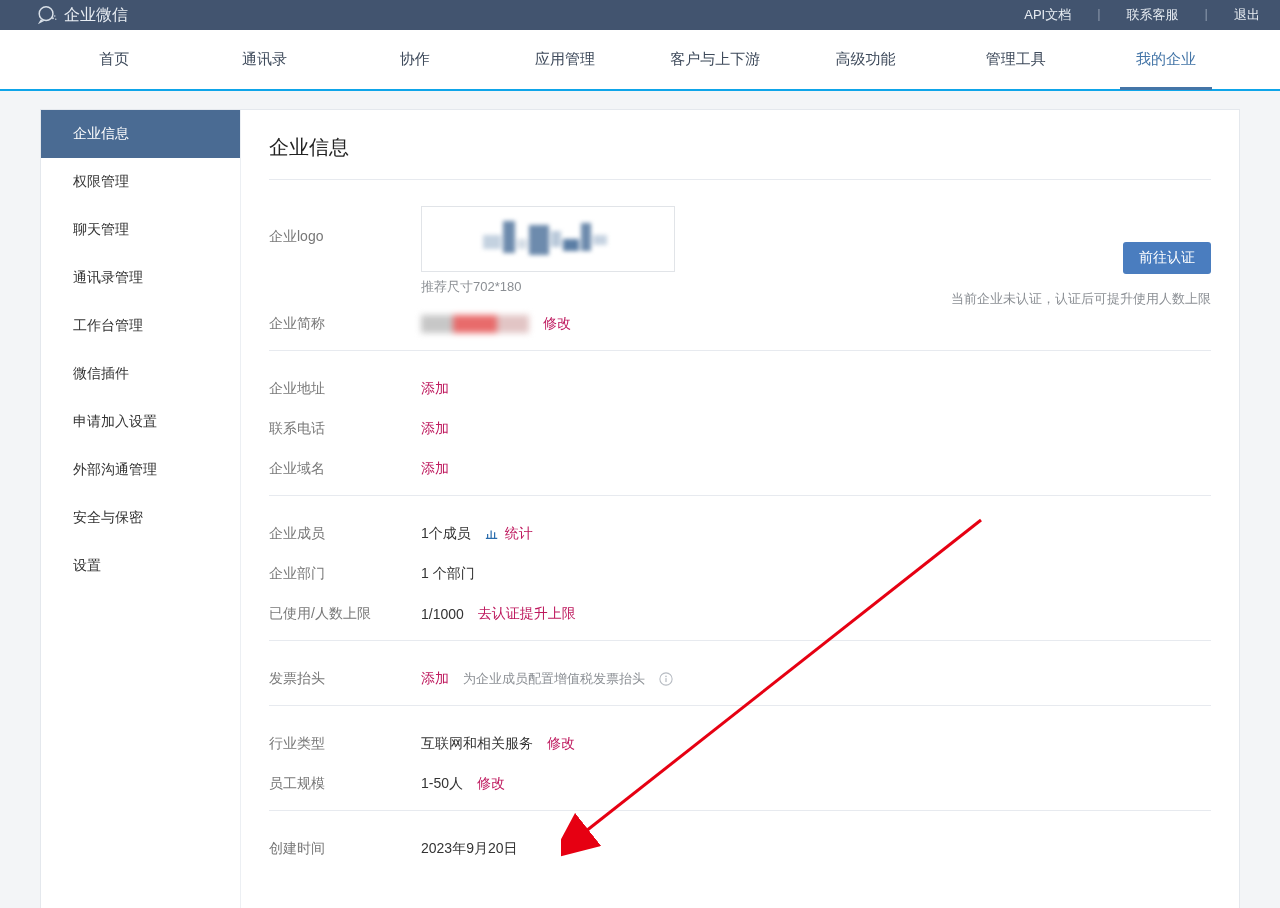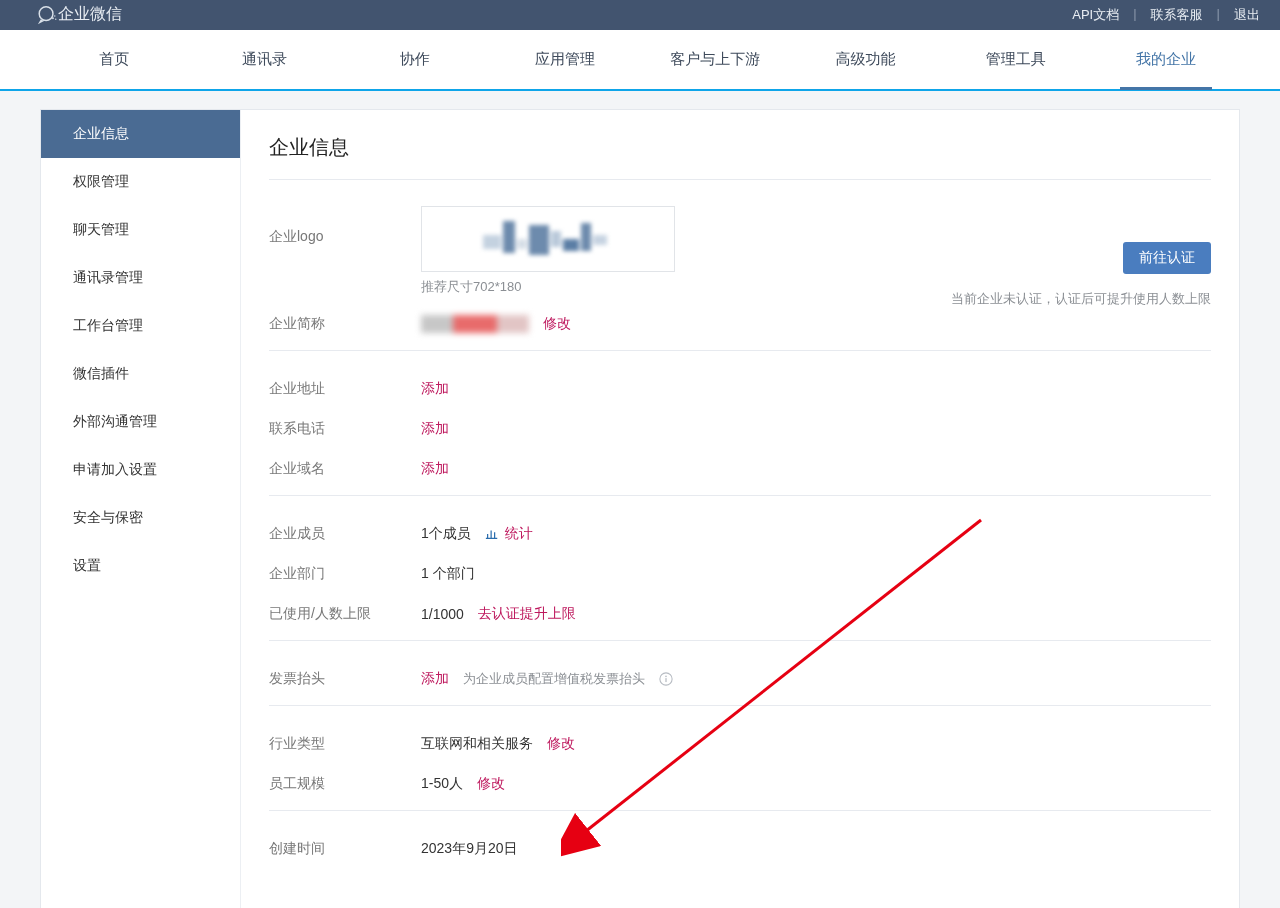--- a/index.html
+++ b/index.html
@@ -14,23 +14,23 @@
   }
   .topbar {
     height: 30px;
     background: #42546F;
     display: flex;
     align-items: center;
     justify-content: space-between;
     padding: 0 20px 0 36px;
     color: #d9e0e8;
   }
-  .logo-wrap { display: flex; align-items: flex-start; }
+  .logo-wrap { display: flex; align-items: center; gap: 6px; }
   .logo-wrap .txt { font-size: 16px; color: #e8edf3; }
-  .topbar-right { display: flex; gap: 4px; align-items: flex-start; font-size: 13px; margin-left: 28px; }
+  .topbar-right { display: flex; gap: 16px; align-items: flex-start; font-size: 13px; margin-left: 28px; }
   .topbar-right a { color: #e8edf3; text-decoration: none; }
   .topbar-right .sep { color: #8a97ab; margin: 0 10px; }
   .mainnav {
     height: 61px;
     background: #fff;
     border-bottom: 2px solid #0ea5e9;
     display: flex;
     align-items: stretch;
     padding: 0 39px;
   }
@@ -159,22 +159,22 @@
 <div class="page">
   <div class="card">
 
     <div class="sidenav">
       <div class="item active">企业信息</div>
       <div class="item">权限管理</div>
       <div class="item">聊天管理</div>
       <div class="item">通讯录管理</div>
       <div class="item">工作台管理</div>
       <div class="item">微信插件</div>
+      <div class="item">申请加入设置</div>
       <div class="item">外部沟通管理</div>
-      <div class="item">申请加入设置</div>
       <div class="item">安全与保密</div>
       <div class="item">设置</div>
     </div>
 
     <div class="content">
       <h1>企业信息</h1>
 
       <div class="section" style="position:relative;">
         <div class="right-area">
           <button class="btn-primary">前往认证</button>

